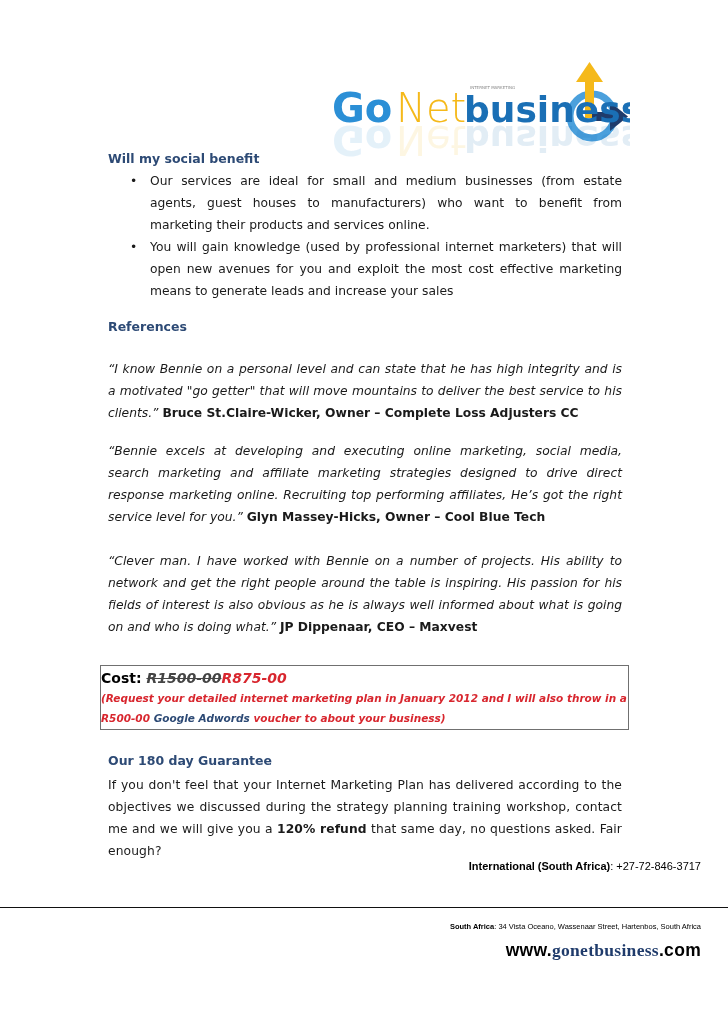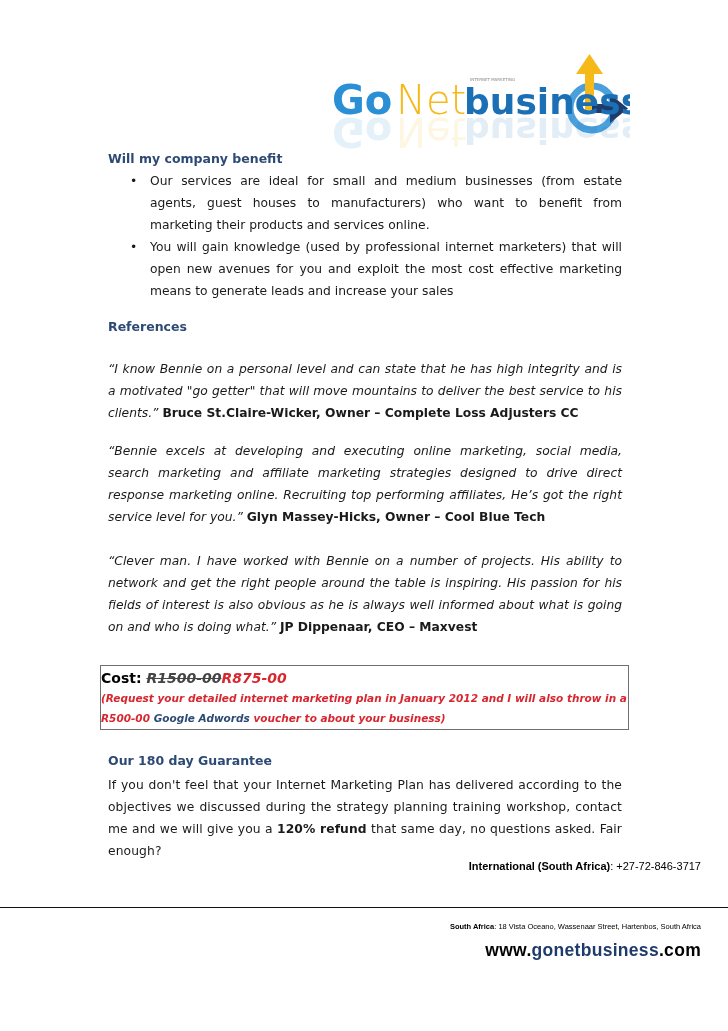--- a/index.html
+++ b/index.html
@@ -1,18 +1,18 @@
 <!DOCTYPE html>
 <html><head>
 <meta charset="utf-8">
 <style>
   html, body { margin:0; padding:0; background:#ffffff; }
   body { width:728px; height:1031px; position:relative; overflow:hidden;
          font-family:"DejaVu Sans", sans-serif; color:#1a1a1a; }
-  .logo { position:absolute; left:330px; top:48px; width:300px; height:105px; }
+  .logo { position:absolute; left:330px; top:56px; width:300px; height:105px; }
   .logo svg { width:100%; height:100%; }
   .content { position:absolute; left:108px; top:150px; width:514px; }
   h2.sec { font-size:12.5px; font-weight:bold; color:#2d4a75; margin:0; line-height:18px; }
   .txt { font-size:12.3px; line-height:22px; text-align:justify; letter-spacing:0.1px; }
   ul.bullets { list-style:none; margin:2px 0 0 0; padding:0; }
   ul.bullets li { position:relative; padding-left:42px; font-size:12.3px; line-height:22px; text-align:justify; }
   ul.bullets li .dot { position:absolute; left:22px; top:0; }
   .quote { font-style:italic; font-size:12.3px; line-height:22px; text-align:justify; margin:0; }
   .quote b { font-style:normal; font-weight:bold; }
   .costbox { position:absolute; left:100px; top:665px; width:527px; height:63px;
@@ -21,21 +21,21 @@
   .cost-old { font-style:italic; color:#444; text-decoration:line-through; }
   .cost-new { font-style:italic; color:#d8262e; }
   .offer { font-size:10.5px; font-weight:bold; font-style:italic; color:#d8262e; line-height:20px; }
   .offer .google { color:#2d4a75; }
   .guarantee { position:absolute; left:108px; top:752px; width:514px; }
   .footer-line { position:absolute; left:0; top:907px; width:728px; height:1px; background:#111; }
   .contact1 { position:absolute; right:27px; top:860px; font-family:"Liberation Sans", sans-serif; font-size:11px; color:#000; }
   .contact1 b { font-weight:bold; }
   .contact2 { position:absolute; right:27px; top:922px; font-family:"Liberation Sans", sans-serif; font-size:7.5px; color:#000; }
   .url { position:absolute; right:27px; top:940px; font-family:"Liberation Sans", sans-serif; font-size:17.5px; font-weight:bold; color:#000; letter-spacing:0.3px; }
-  .url .mid { color:#1f3b6b; }
+  .url .mid { color:#1f3b6b;font-family:Liberation Serif, serif; }
 </style>
 </head>
 <body>
 
 <div class="logo">
   <svg viewBox="0 0 300 105">
 
     <circle cx="262" cy="60" r="22" fill="none" stroke="#2b8fd6" stroke-width="7" opacity="0.85"></circle>
 
     <g>
@@ -54,21 +54,21 @@
 
     <g opacity="0.12" transform="translate(0,136) scale(1,-1)">
       <text x="2" y="66" font-family="DejaVu Sans, sans-serif" font-size="40" font-weight="bold" fill="#2b8fd6">Go</text>
       <text x="66" y="66" font-family="DejaVu Sans, sans-serif" font-size="40" fill="#f5b91a">Net</text>
       <text x="134" y="66" font-family="DejaVu Sans, sans-serif" font-size="36" font-weight="bold" fill="#1a6fb5">business</text>
     </g>
   </svg>
 </div>
 
 <div class="content">
-  <h2 class="sec">Will my company benefit</h2>
+  <h2 class="sec">Will my social benefit</h2>
   <ul class="bullets">
     <li><span class="dot">•</span><span>Our services are ideal for small and medium businesses (from estate agents, guest houses to manufacturers) who want to benefit from marketing their products and services online.</span></li>
     <li><span class="dot">•</span><span>You will gain knowledge (used by professional internet marketers) that will open new avenues for you and exploit the most cost effective marketing means to generate leads and increase your sales</span></li>
   </ul>
 
   <h2 class="sec" style="margin-top:16px;">References</h2>
 
   <p class="quote" style="margin-top:22px;">
     <span>“I know Bennie on a personal level and can state that he has high integrity and is a motivated "go getter" that will move mountains to deliver the best service to his clients.”</span>
     <b>Bruce St.Claire-Wicker, Owner – Complete Loss Adjusters CC</b>
@@ -102,17 +102,17 @@
     <b>120% refund</b>
     <span>that same day, no questions asked. Fair enough?</span>
   </div>
 </div>
 
 <div class="footer-line"></div>
 <div class="contact1">
   <b>International (South Africa)</b><span>:  +27-72-846-3717</span>
 </div>
 <div class="contact2">
-  <b>South Africa</b><span>: 18 Vista Oceano, Wassenaar Street, Hartenbos, South Africa</span>
+  <b>South Africa</b><span>: 34 Vista Oceano, Wassenaar Street, Hartenbos, South Africa</span>
 </div>
 <div class="url">
   <span>www.</span><span class="mid">gonetbusiness</span><span>.com</span>
 </div>
 
 </body></html>

